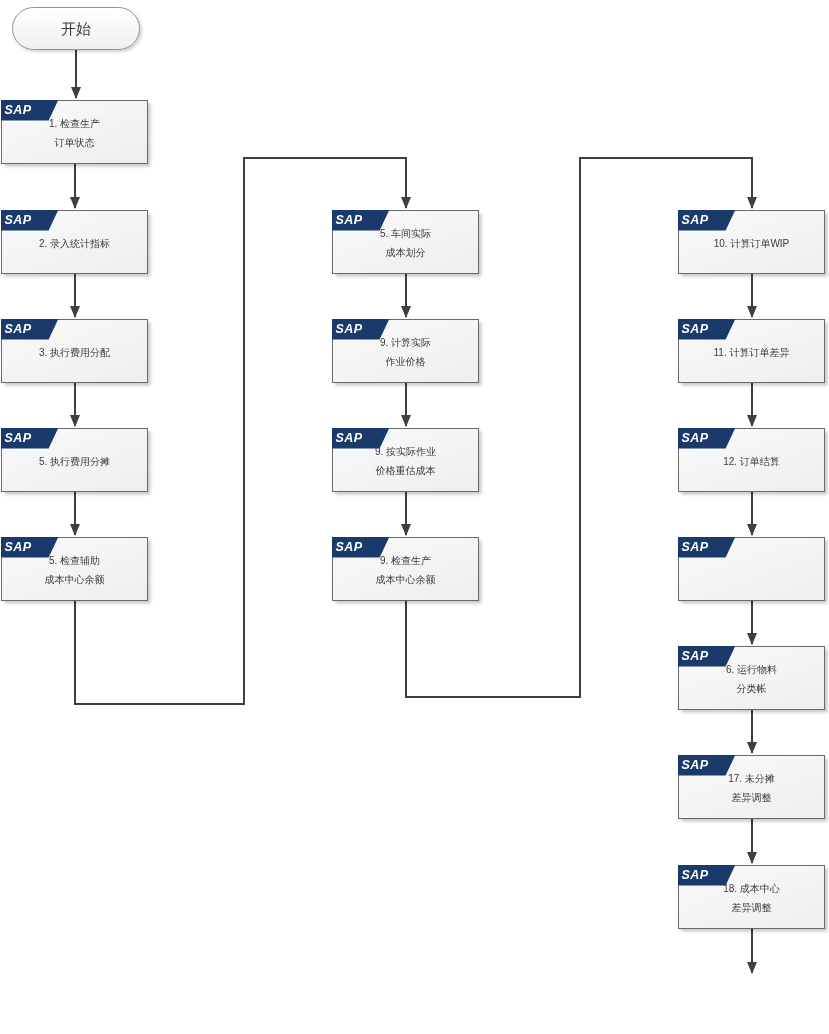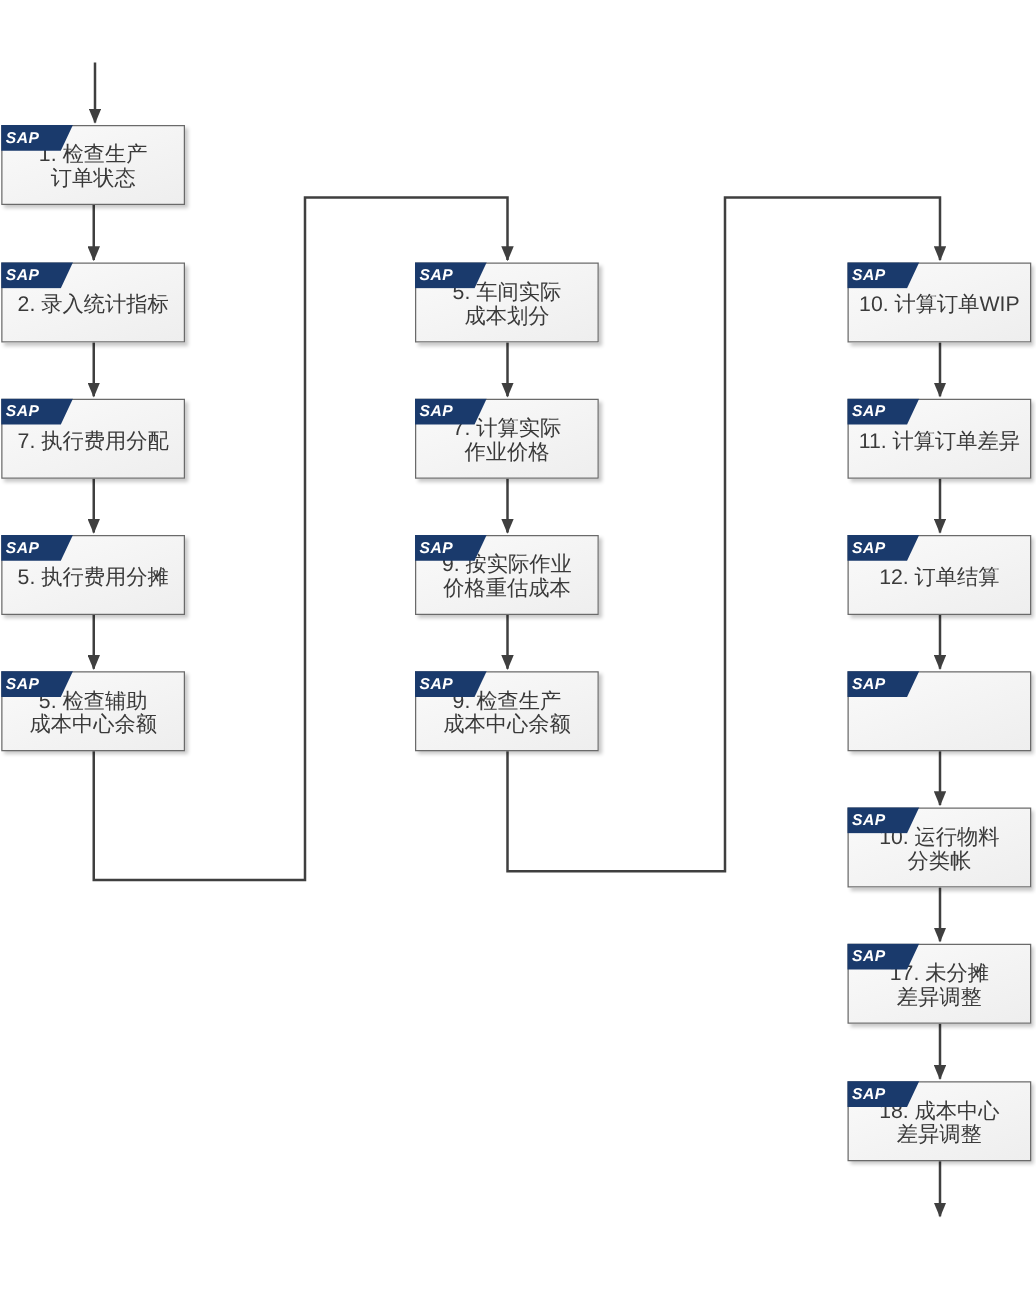--- a/index.html
+++ b/index.html
@@ -35,21 +35,21 @@
     height: 64px;
     box-sizing: border-box;
     border: 1.5px solid var(--box-border, #6a6a6a);
     background: linear-gradient(160deg, #fafafa 0%, var(--box-fill, #eeeeee) 100%);
     box-shadow: 2.5px 2.5px 3px rgba(0,0,0,0.22);
     display: flex;
     align-items: center;
     justify-content: center;
   }
   .node-label {
-    font-size: 17px;
+    font-size: 10px;
     line-height: 19px;
     color: #3a3a3a;
     text-align: center;
     white-space: pre-line;
     padding-top: 2px;
   }
   .sap-flag {
     position: absolute;
     left: -1.5px;
     top: -1.5px;
@@ -105,52 +105,55 @@
     <path class="edge" d="M406,601 L406,697 L580,697 L580,158 L752,158 L752,208" marker-end="url(#arrow)"></path>
     <path class="edge" d="M752,274 L752,317" marker-end="url(#arrow)"></path>
     <path class="edge" d="M752,383 L752,426" marker-end="url(#arrow)"></path>
     <path class="edge" d="M752,492 L752,535" marker-end="url(#arrow)"></path>
     <path class="edge" d="M752,601 L752,644" marker-end="url(#arrow)"></path>
     <path class="edge" d="M752,710 L752,753" marker-end="url(#arrow)"></path>
     <path class="edge" d="M752,819 L752,863" marker-end="url(#arrow)"></path>
     <path class="edge" d="M752,929 L752,973" marker-end="url(#arrow)"></path>
   </svg>
 
+  <div class="terminal" style="left:12px; top:7px; width:128px; height:43px">
+    <span class="node-label">开始</span>
+  </div>
 
   <div class="process" style="left:1px; top:100px">
     <div class="sap-flag">SAP</div>
     <div class="node-label">1. 检查生产
 订单状态</div>
   </div>
   <div class="process" style="left:1px; top:210px">
     <div class="sap-flag">SAP</div>
     <div class="node-label">2. 录入统计指标</div>
   </div>
   <div class="process" style="left:1px; top:319px">
     <div class="sap-flag">SAP</div>
-    <div class="node-label">7. 执行费用分配</div>
+    <div class="node-label">3. 执行费用分配</div>
   </div>
   <div class="process" style="left:1px; top:428px">
     <div class="sap-flag">SAP</div>
     <div class="node-label">5. 执行费用分摊</div>
   </div>
   <div class="process" style="left:1px; top:537px">
     <div class="sap-flag">SAP</div>
     <div class="node-label">5. 检查辅助
 成本中心余额</div>
   </div>
 
   <div class="process" style="left:332px; top:210px">
     <div class="sap-flag">SAP</div>
     <div class="node-label">5. 车间实际
 成本划分</div>
   </div>
   <div class="process" style="left:332px; top:319px">
     <div class="sap-flag">SAP</div>
-    <div class="node-label">7. 计算实际
+    <div class="node-label">9. 计算实际
 作业价格</div>
   </div>
   <div class="process" style="left:332px; top:428px">
     <div class="sap-flag">SAP</div>
     <div class="node-label">9. 按实际作业
 价格重估成本</div>
   </div>
   <div class="process" style="left:332px; top:537px">
     <div class="sap-flag">SAP</div>
     <div class="node-label">9. 检查生产
@@ -167,21 +170,21 @@
   </div>
   <div class="process" style="left:678px; top:428px">
     <div class="sap-flag">SAP</div>
     <div class="node-label">12. 订单结算</div>
   </div>
   <div class="process" style="left:678px; top:537px">
     <div class="sap-flag">SAP</div>
   </div>
   <div class="process" style="left:678px; top:646px">
     <div class="sap-flag">SAP</div>
-    <div class="node-label">10. 运行物料
+    <div class="node-label">6. 运行物料
 分类帐</div>
   </div>
   <div class="process" style="left:678px; top:755px">
     <div class="sap-flag">SAP</div>
     <div class="node-label">17. 未分摊
 差异调整</div>
   </div>
   <div class="process" style="left:678px; top:865px">
     <div class="sap-flag">SAP</div>
     <div class="node-label">18. 成本中心

